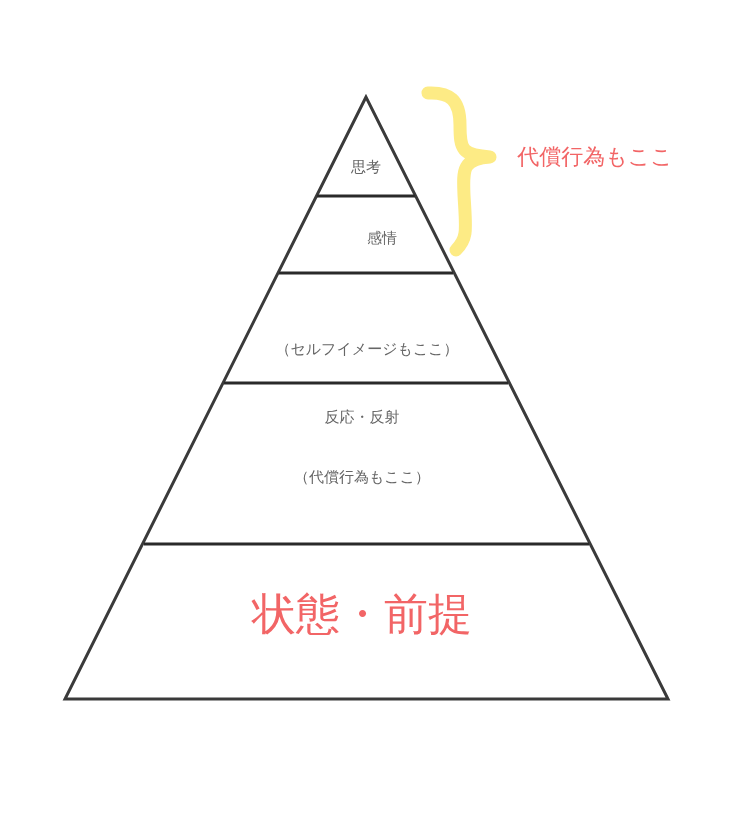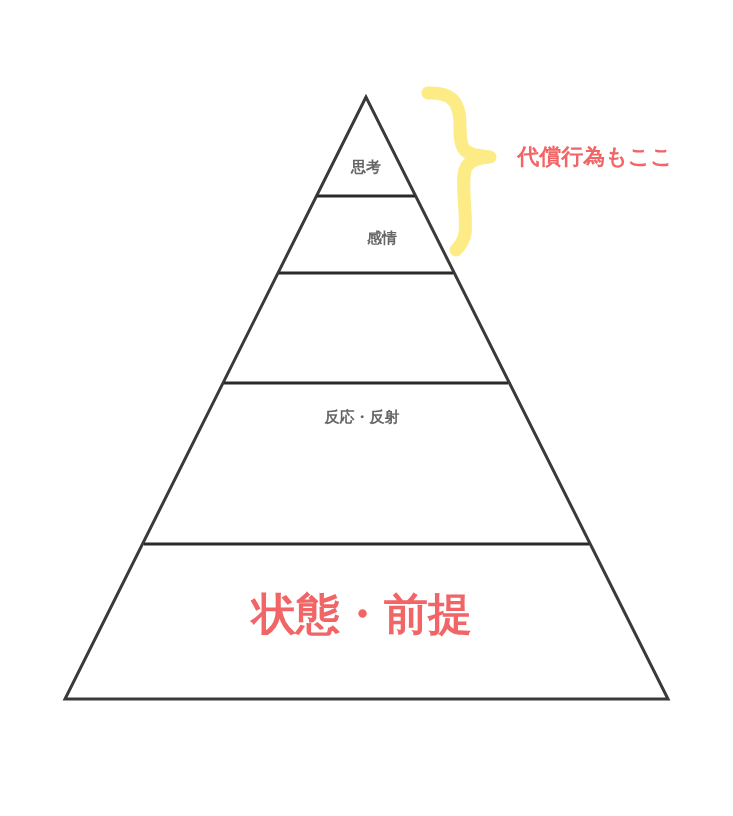--- a/index.html
+++ b/index.html
@@ -1,19 +1,19 @@
 <!DOCTYPE html>
 <html><head>
   <meta charset="utf-8">
   <style>
     html, body { margin: 0; padding: 0; background: #ffffff; }
     body { width: 733px; height: 816px; position: relative; overflow: hidden;
            font-family: "DejaVu Sans", "Liberation Sans", sans-serif; }
     #diagram { position: absolute; left: 0; top: 0; width: 733px; height: 816px; }
-    .lbl { position: absolute; text-align: right; white-space: nowrap; transform: translateX(-50%); font-weight: bold; }
+    .lbl { position: absolute; text-align: right; white-space: nowrap; transform: translateX(-50%); font-weight: normal; }
     .gray { color: #666666; font-size: 15px; }
     .big { color: #f26566; font-size: 44px; }
     .aside { color: #f26566; font-size: 22px; }
   </style>
 </head>
 <body>
 
 <div id="diagram">
   <svg width="733" height="816" viewBox="0 0 733 816">
 
@@ -22,16 +22,18 @@
     <line x1="317" y1="196" x2="415" y2="196" stroke="#2a2a2a" stroke-width="3"></line>
     <line x1="279" y1="273" x2="453" y2="273" stroke="#2a2a2a" stroke-width="3"></line>
     <line x1="224" y1="383" x2="508" y2="383" stroke="#2a2a2a" stroke-width="3"></line>
     <line x1="144" y1="544" x2="589" y2="544" stroke="#2a2a2a" stroke-width="3"></line>
 
     <path d="M428,93 C450,92 460,100 460,125 C460,150 462,155 490,157 C462,159 463,170 464,195 C466,230 468,238 456,250" fill="none" stroke="#fdeb85" stroke-width="13" stroke-linecap="round" stroke-linejoin="round"></path>
   </svg>
 
   <div class="lbl gray" style="left:366px; top:158px;">思考</div>
   <div class="lbl gray" style="left:382px; top:229px;">感情</div>
+  <div class="lbl gray" style="left:367px; top:340px;">（セルフイメージもここ）</div>
   <div class="lbl gray" style="left:362px; top:408px;">反応・反射</div>
+  <div class="lbl gray" style="left:362px; top:468px;">（代償行為もここ）</div>
   <div class="lbl big" style="left:362px; top:585px;">状態・前提</div>
   <div class="lbl aside" style="left:595px; top:142px;">代償行為もここ</div>
 </div>
 
 </body></html>

